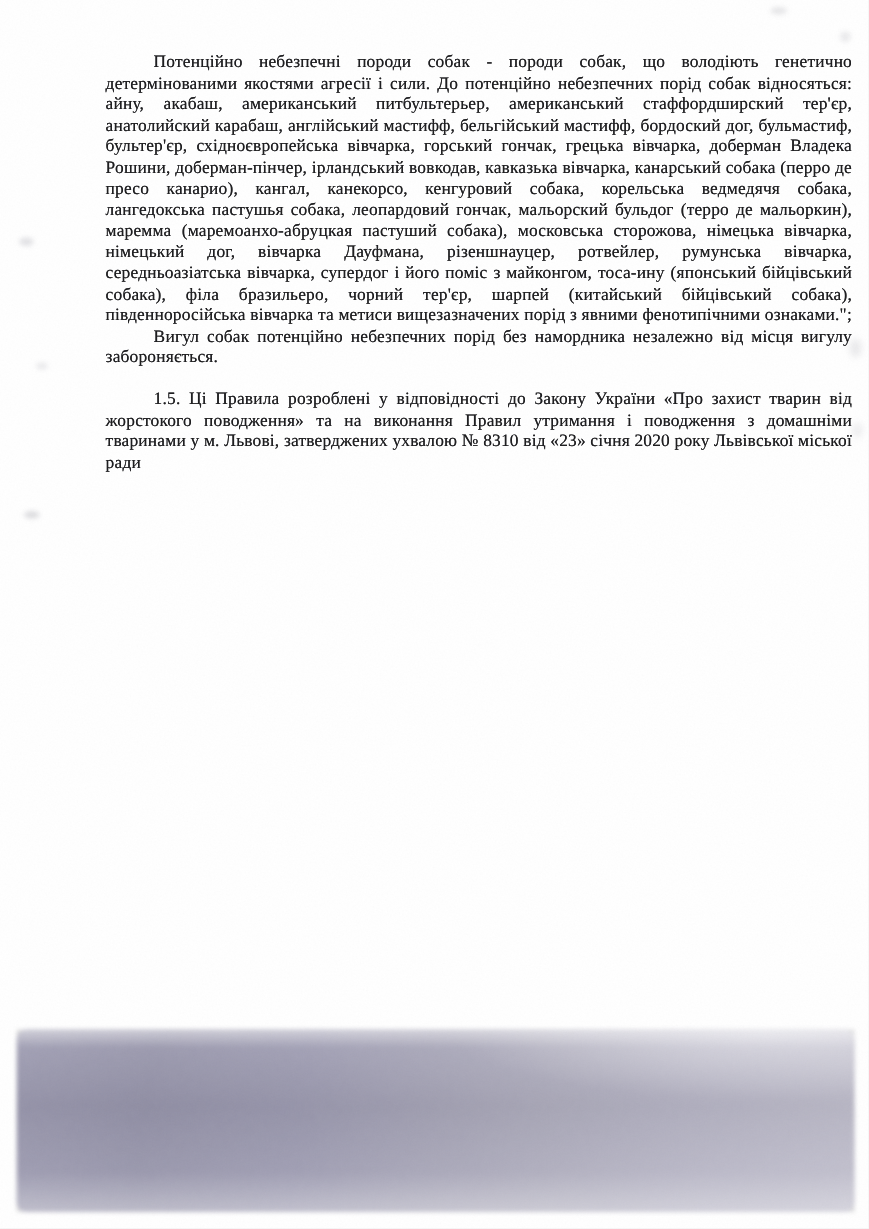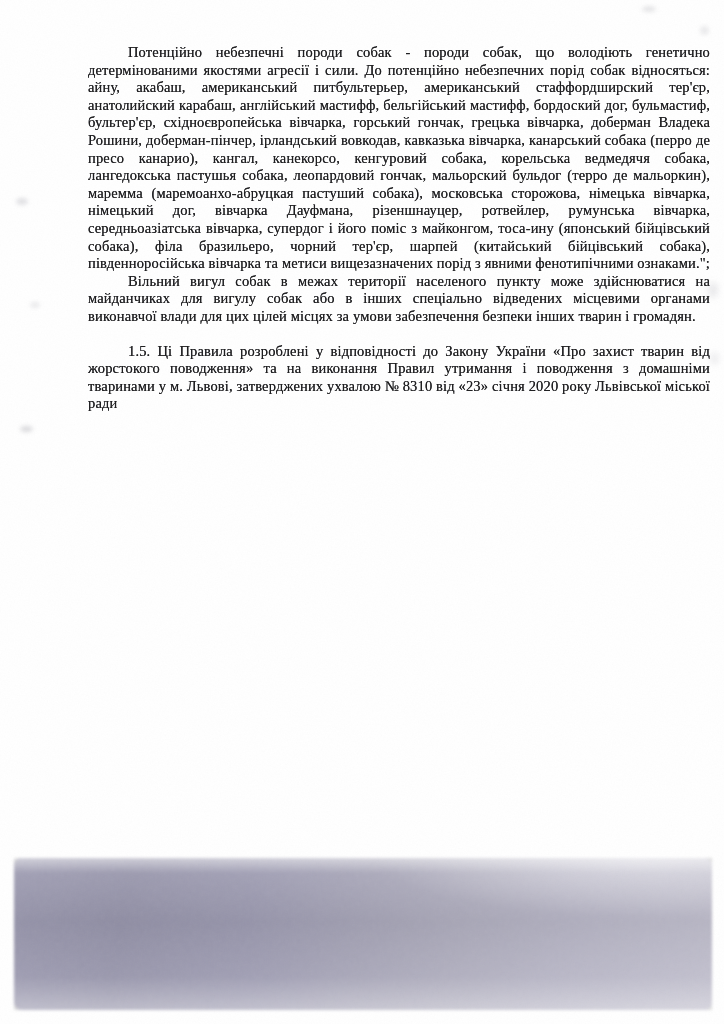--- a/index.html
+++ b/index.html
@@ -88,21 +88,21 @@
   .s6 { left: 708px; top: 282px; width: 10px; height: 16px; background: rgba(140,140,152,0.18); filter: blur(3px); }
   .s7 { left: 710px; top: 352px; width: 9px;  height: 13px; background: rgba(140,140,152,0.15); filter: blur(3px); }
 </style>
 </head>
 <body>
 
 <div class="page">
 
   <div class="textblock">
     <p class="para">Потенційно небезпечні породи собак - породи собак, що володіють генетично детермінованими якостями агресії і сили. До потенційно небезпечних порід собак відносяться: айну, акабаш, американський питбультерьер, американський стаффордширский тер'єр, анатолийский карабаш, англійський мастифф, бельгійський мастифф, бордоский дог, бульмастиф, бультер'єр, східноєвропейська вівчарка, горський гончак, грецька вівчарка, доберман Владека Рошини, доберман-пінчер, ірландський вовкодав, кавказька вівчарка, канарський собака (перро де пресо канарио), кангал, канекорсо, кенгуровий собака, корельська ведмедячя собака, лангедокська пастушья собака, леопардовий гончак, мальорский бульдог (терро де мальоркин), маремма (маремоанхо-абруцкая пастуший собака), московська сторожова, німецька вівчарка, німецький дог, вівчарка Дауфмана, різеншнауцер, ротвейлер, румунська вівчарка, середньоазіатська вівчарка, супердог і його поміс з майконгом, тоса-ину (японський бійцівський собака), філа бразильеро, чорний тер'єр, шарпей (китайський бійцівський собака), південноросійська вівчарка та метиси вищезазначених порід з явними фенотипічними ознаками.";</p>
-    <p class="para">Вільний вигул собак в межах території населеного пункту може здійснюватися на майданчиках для вигулу собак або в інших спеціально відведених місцевими органами виконавчої влади для цих цілей місцях за умови забезпечення безпеки інших тварин і громадян.</p>
+    <p class="para">Вигул собак потенційно небезпечних порід без намордника незалежно від місця вигулу забороняється.</p>
     <p class="para para-spaced">1.5. Ці Правила розроблені у відповідності до Закону України «Про захист тварин від жорстокого поводження» та на виконання Правил утримання і поводження з домашніми тваринами у м. Львові, затверджених ухвалою № 8310 від «23» січня 2020 року Львівської міської ради</p>
   </div>
 
   <div class="smudge s1"></div>
   <div class="smudge s2"></div>
   <div class="smudge s3"></div>
   <div class="smudge s4"></div>
   <div class="smudge s5"></div>
   <div class="smudge s6"></div>
   <div class="smudge s7"></div>

